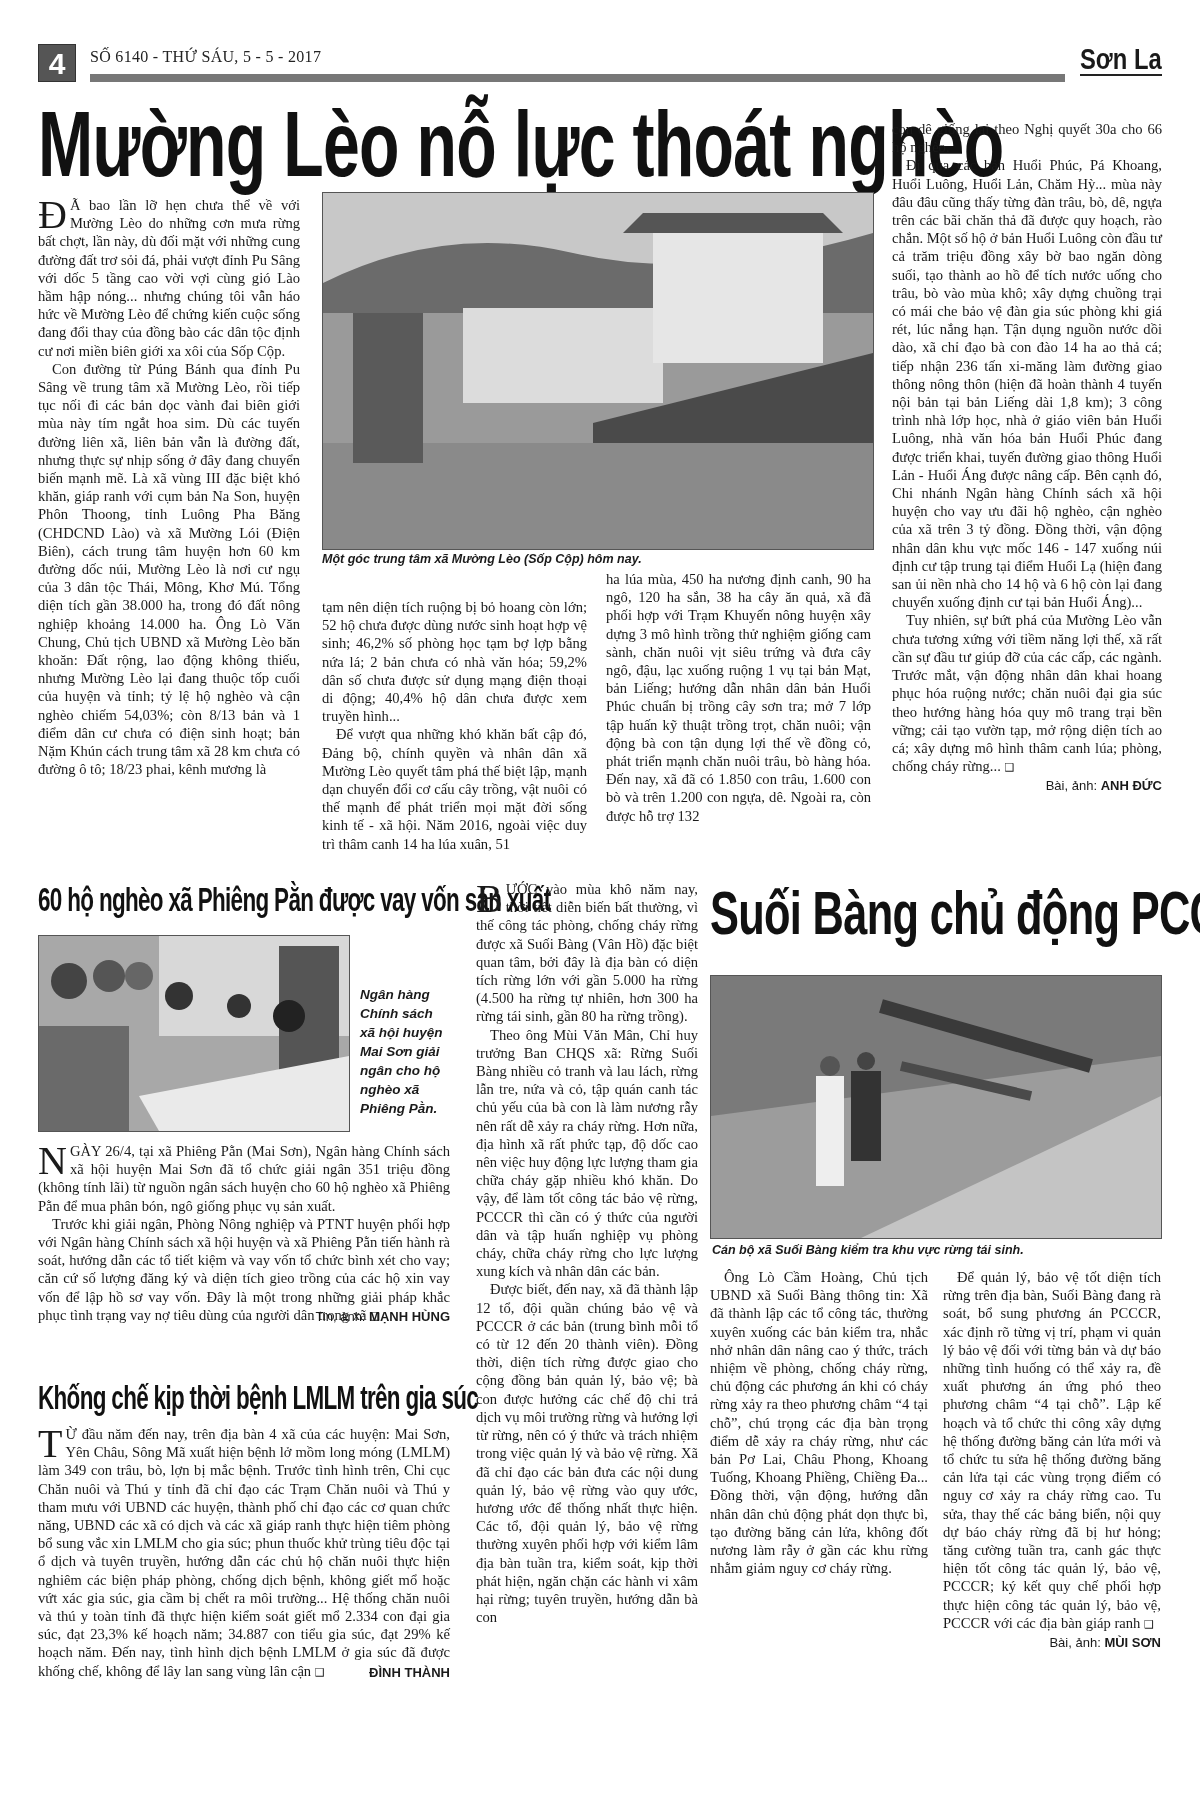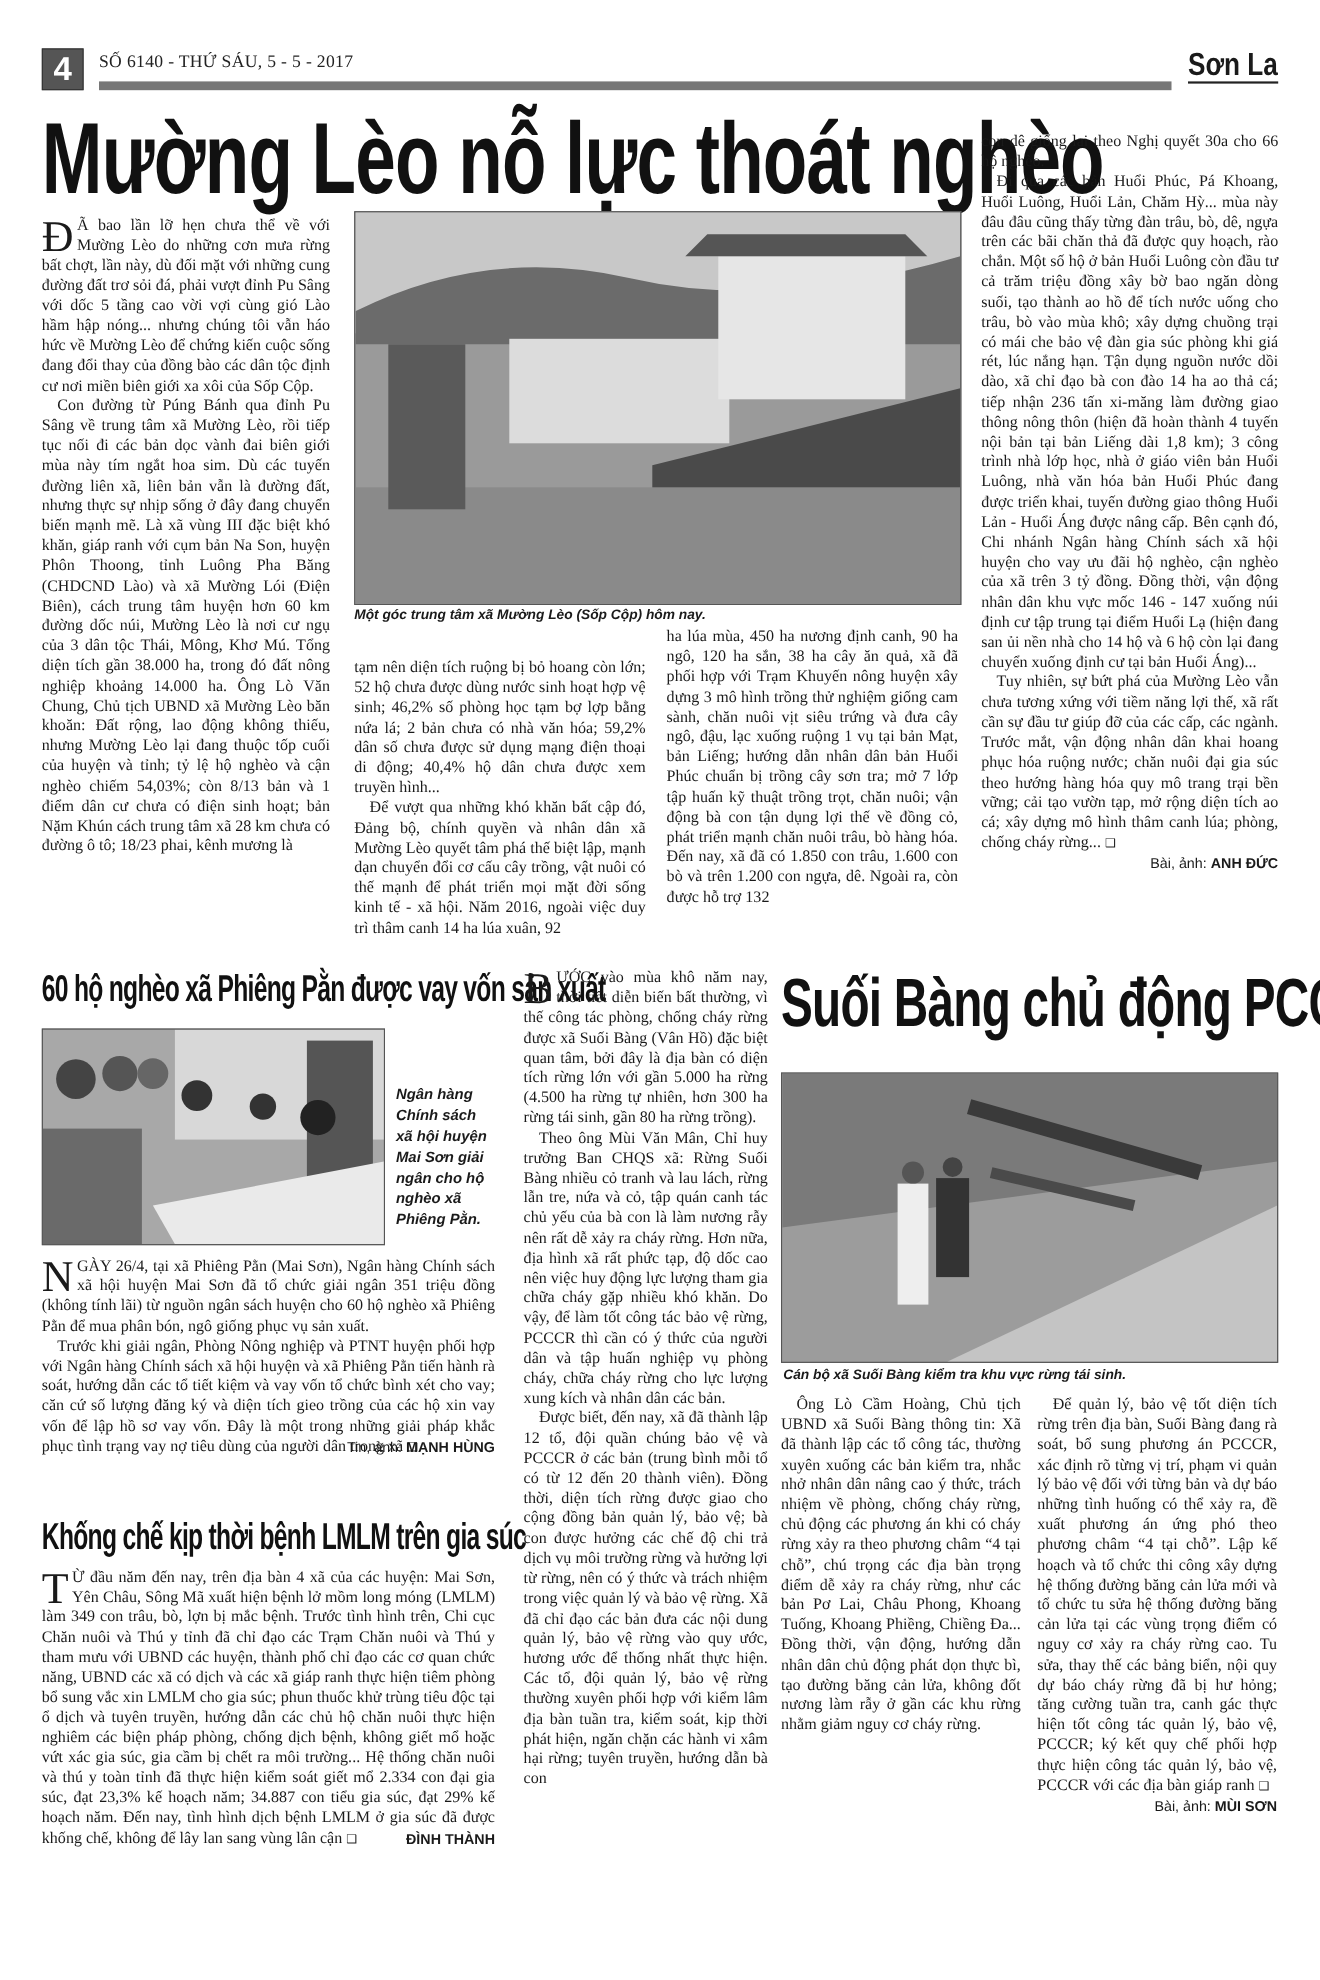--- a/index.html
+++ b/index.html
@@ -54,21 +54,21 @@
     <polygon points="300,40 520,40 500,20 320,20" fill="#555"></polygon>
     <polygon points="270,230 550,160 550,300 270,300" fill="#4a4a4a"></polygon>
     <rect x="0" y="250" width="550" height="106" fill="#8a8a8a"></rect>
     <rect x="30" y="120" width="70" height="150" fill="#5a5a5a"></rect>
   </svg>
 </div>
 <div class="abs caption" style="left:322px;top:552px;width:550px;">Một góc trung tâm xã Mường Lèo (Sốp Cộp) hôm nay.</div>
 
 <div class="abs col" style="left:322px;top:570px;width:265px;margin-top:28px;">
   <p class="first">tạm nên diện tích ruộng bị bỏ hoang còn lớn; 52 hộ chưa được dùng nước sinh hoạt hợp vệ sinh; 46,2% số phòng học tạm bợ lợp bằng nứa lá; 2 bản chưa có nhà văn hóa; 59,2% dân số chưa được sử dụng mạng điện thoại di động; 40,4% hộ dân chưa được xem truyền hình...</p>
-  <p>Để vượt qua những khó khăn bất cập đó, Đảng bộ, chính quyền và nhân dân xã Mường Lèo quyết tâm phá thế biệt lập, mạnh dạn chuyển đổi cơ cấu cây trồng, vật nuôi có thế mạnh để phát triển mọi mặt đời sống kinh tế - xã hội. Năm 2016, ngoài việc duy trì thâm canh 14 ha lúa xuân, 92</p>
+  <p>Để vượt qua những khó khăn bất cập đó, Đảng bộ, chính quyền và nhân dân xã Mường Lèo quyết tâm phá thế biệt lập, mạnh dạn chuyển đổi cơ cấu cây trồng, vật nuôi có thế mạnh để phát triển mọi mặt đời sống kinh tế - xã hội. Năm 2016, ngoài việc duy trì thâm canh 14 ha lúa xuân, 51</p>
 </div>
 <div class="abs col" style="left:606px;top:570px;width:265px;">
   <p class="first">ha lúa mùa, 450 ha nương định canh, 90 ha ngô, 120 ha sắn, 38 ha cây ăn quả, xã đã phối hợp với Trạm Khuyến nông huyện xây dựng 3 mô hình trồng thử nghiệm giống cam sành, chăn nuôi vịt siêu trứng và đưa cây ngô, đậu, lạc xuống ruộng 1 vụ tại bản Mạt, bản Liếng; hướng dẫn nhân dân bản Huổi Phúc chuẩn bị trồng cây sơn tra; mở 7 lớp tập huấn kỹ thuật trồng trọt, chăn nuôi; vận động bà con tận dụng lợi thế về đồng cỏ, phát triển mạnh chăn nuôi trâu, bò hàng hóa. Đến nay, xã đã có 1.850 con trâu, 1.600 con bò và trên 1.200 con ngựa, dê. Ngoài ra, còn được hỗ trợ 132</p>
 </div>
 <div class="abs col" style="left:892px;top:92px;width:270px;margin-top:28px;">
   <p class="first">con dê giống lai theo Nghị quyết 30a cho 66 hộ nghèo.</p>
   <p>Đi qua các bản Huổi Phúc, Pá Khoang, Huổi Luông, Huổi Lản, Chăm Hỳ... mùa này đâu đâu cũng thấy từng đàn trâu, bò, dê, ngựa trên các bãi chăn thả đã được quy hoạch, rào chắn. Một số hộ ở bản Huổi Luông còn đầu tư cả trăm triệu đồng xây bờ bao ngăn dòng suối, tạo thành ao hồ để tích nước uống cho trâu, bò vào mùa khô; xây dựng chuồng trại có mái che bảo vệ đàn gia súc phòng khi giá rét, lúc nắng hạn. Tận dụng nguồn nước dồi dào, xã chỉ đạo bà con đào 14 ha ao thả cá; tiếp nhận 236 tấn xi-măng làm đường giao thông nông thôn (hiện đã hoàn thành 4 tuyến nội bản tại bản Liếng dài 1,8 km); 3 công trình nhà lớp học, nhà ở giáo viên bản Huổi Luông, nhà văn hóa bản Huổi Phúc đang được triển khai, tuyến đường giao thông Huổi Lản - Huổi Áng được nâng cấp. Bên cạnh đó, Chi nhánh Ngân hàng Chính sách xã hội huyện cho vay ưu đãi hộ nghèo, cận nghèo của xã trên 3 tỷ đồng. Đồng thời, vận động nhân dân khu vực mốc 146 - 147 xuống núi định cư tập trung tại điểm Huổi Lạ (hiện đang san ủi nền nhà cho 14 hộ và 6 hộ còn lại đang chuyển xuống định cư tại bản Huổi Áng)...</p>
   <p><span>Tuy nhiên, sự bứt phá của Mường Lèo vẫn chưa tương xứng với tiềm năng lợi thế, xã rất cần sự đầu tư giúp đỡ của các cấp, các ngành. Trước mắt, vận động nhân dân khai hoang phục hóa ruộng nước; chăn nuôi đại gia súc theo hướng hàng hóa quy mô trang trại bền vững; cải tạo vườn tạp, mở rộng diện tích ao cá; xây dựng mô hình thâm canh lúa; phòng, chống cháy rừng...</span> <span class="endmark">❑</span></p>
   <div class="byline"><span>Bài, ảnh:</span> <b>ANH ĐỨC</b></div>
 </div>

